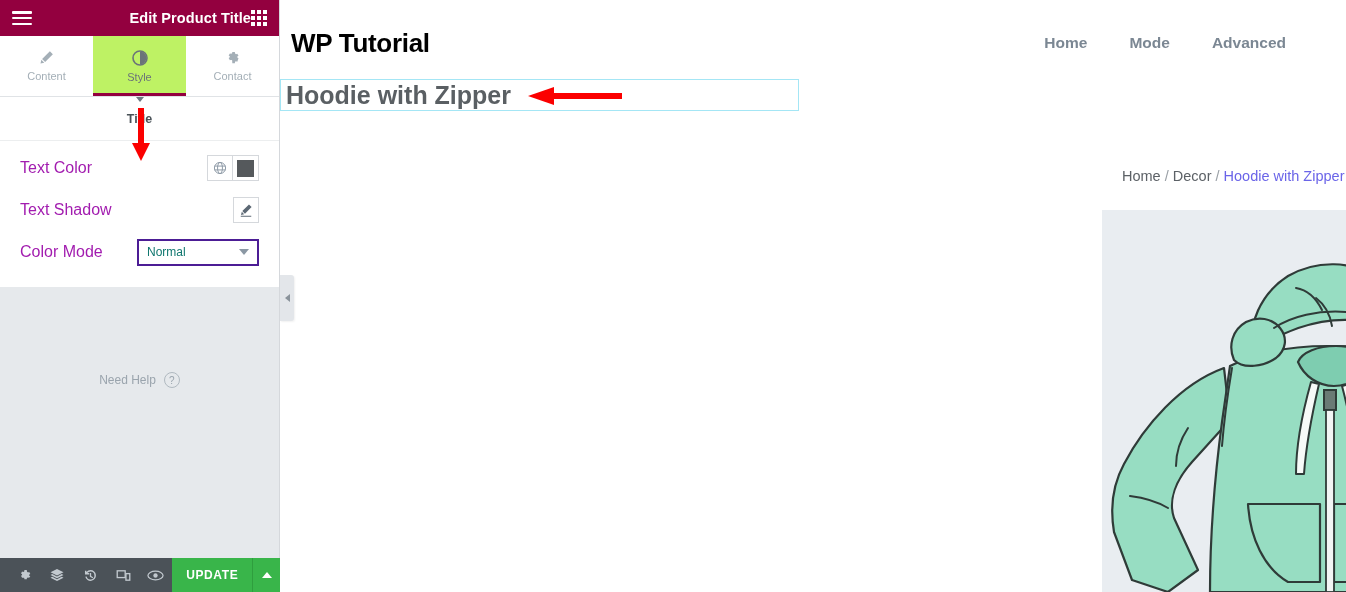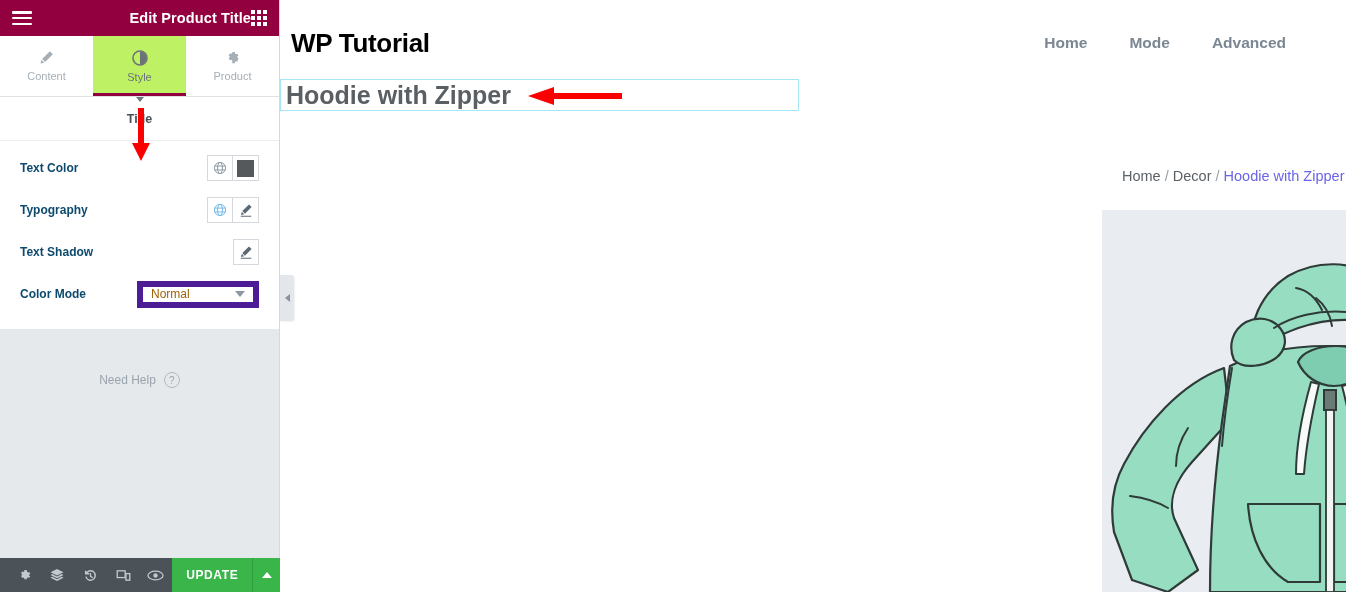--- a/index.html
+++ b/index.html
@@ -57,35 +57,35 @@
     padding: 0 20px;
     border-bottom: 1px solid #eceeef;
     cursor: pointer;
     flex-direction: column;
   }
   .caret-down { width: 0; height: 0; border-left: 4.5px solid transparent; border-right: 4.5px solid transparent; border-top: 5.5px solid #6d7882; }
   .section-title { font-size: 12.5px; font-weight: bold; color: #495157; }
 
   .controls { background: #ffffff; padding: 6px 20px 14px 20px; }
   .ctrl-row { display: flex; align-items: center; justify-content: space-between; height: 42px; }
-  .ctrl-label { font-size: 12px; color: #0c4a6e; font-weight: bold; }
+  .ctrl-label { font-size: 16px; color: #a21caf; }
   .ctrl-right { display: flex; align-items: center; }
 
   .btn-box {
     width: 26px; height: 26px; border: 1px solid #d5d8dc; background: #fff;
     display: flex; align-items: center; justify-content: center; cursor: pointer;
   }
   .btn-box + .btn-box { border-left: none; }
   .swatch { width: 26px; height: 26px; border: 1px solid #d5d8dc; border-left: none; display:flex; align-items:center; justify-content:center; background:#fff; cursor: pointer;}
   .swatch i { display:block; width: 17px; height: 17px; background: #55595c; }
 
   .select-box {
-    width: 122px; height: 27px; border: 6px solid #4c1d95; background: #fff;
+    width: 122px; height: 27px; border: 2px solid #4c1d95; background: #fff;
     display: flex; align-items: center; justify-content: space-between;
-    padding: 0 8px; font-size: 12px; color: #a16207; cursor: pointer;
+    padding: 0 8px; font-size: 12px; color: #0f766e; cursor: pointer;
   }
   .caret-sm { width: 0; height: 0; border-left: 5px solid transparent; border-right: 5px solid transparent; border-top: 6px solid #8b98a4; }
 
   .need-help {
     position: absolute; left: 0; right: 0; top: 372px;
     display: flex; align-items: center; justify-content: center; gap: 8px;
     font-size: 12px; color: #9aa4ad; cursor: pointer;
   }
   .qmark {
     width: 16px; height: 16px; border-radius: 50%; border: 1px solid #b0b9c0;
@@ -204,21 +204,21 @@
             </svg>
         </span>
         <span>Style</span>
       </div>
       <div class="tab">
         <span>
           <svg width="15" height="15" viewBox="0 0 16 16">
               <path d="M8 5.2A2.8 2.8 0 1 0 8 10.8 2.8 2.8 0 0 0 8 5.2zm6.4 3.6l-1.3-.7a5.3 5.3 0 0 0 0-1.2l1.3-.7-1.3-2.3-1.4.5a5.3 5.3 0 0 0-1-.6L10.5 2h-2.7l-.2 1.5a5.3 5.3 0 0 0-1 .6L5.2 3.6 3.9 5.9l1.2.7a5.3 5.3 0 0 0 0 1.2l-1.2.7 1.3 2.3 1.4-.5a5.3 5.3 0 0 0 1 .6L7.8 14h2.7l.2-1.5a5.3 5.3 0 0 0 1-.6l1.4.5z" fill="#a4afb7"></path>
             </svg>
         </span>
-        <span>Product</span>
+        <span>Contact</span>
       </div>
     </div>
 
     <div class="section-head">
       <span class="caret-down"></span>
       <span class="section-title">Title</span>
     </div>
 
     <div class="controls">
 
@@ -231,37 +231,20 @@
                 <ellipse cx="8" cy="8" rx="2.8" ry="6.4" fill="none" stroke="#8b98a4" stroke-width="1.1"></ellipse>
                 <path d="M1.8 5.8h12.4M1.8 10.2h12.4" stroke="#8b98a4" stroke-width="1.1"></path>
               </svg>
           </span>
           <span class="swatch">
               <i></i>
             </span>
         </span>
       </div>
 
-      <div class="ctrl-row">
-        <span class="ctrl-label">Typography</span>
-        <span class="ctrl-right">
-          <span class="btn-box">
-            <svg width="14" height="14" viewBox="0 0 16 16">
-                <circle cx="8" cy="8" r="6.4" fill="none" stroke="#6fb9e8" stroke-width="1.1"></circle>
-                <ellipse cx="8" cy="8" rx="2.8" ry="6.4" fill="none" stroke="#6fb9e8" stroke-width="1.1"></ellipse>
-                <path d="M1.8 5.8h12.4M1.8 10.2h12.4" stroke="#6fb9e8" stroke-width="1.1"></path>
-              </svg>
-          </span>
-          <span class="btn-box">
-            <svg width="14" height="14" viewBox="0 0 16 16">
-                <path d="M11.4 1.6l3 3-7.6 7.6-3-3zM3.2 10.1l2.7 2.7-3.6.9zM2 14.6h12v1H2z" fill="#5c6874"></path>
-              </svg>
-          </span>
-        </span>
-      </div>
 
       <div class="ctrl-row">
         <span class="ctrl-label">Text Shadow</span>
         <span class="ctrl-right">
           <span class="btn-box">
             <svg width="14" height="14" viewBox="0 0 16 16">
                 <path d="M11.4 1.6l3 3-7.6 7.6-3-3zM3.2 10.1l2.7 2.7-3.6.9zM2 14.6h12v1H2z" fill="#5c6874"></path>
               </svg>
           </span>
         </span>

